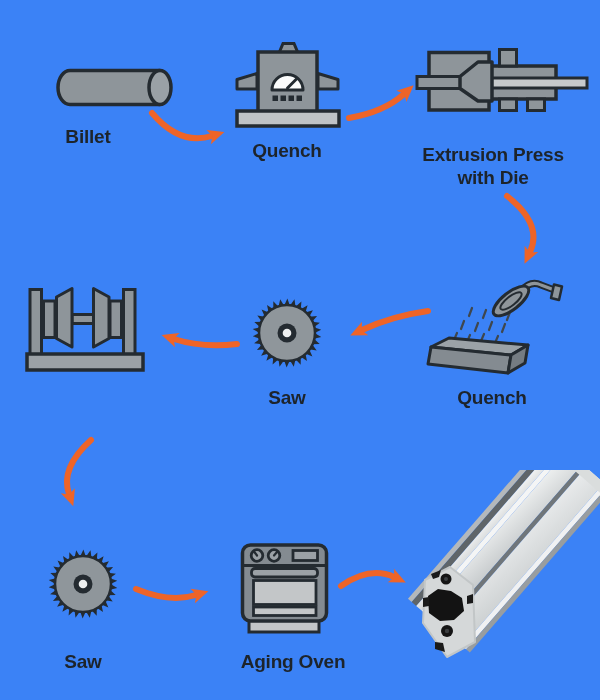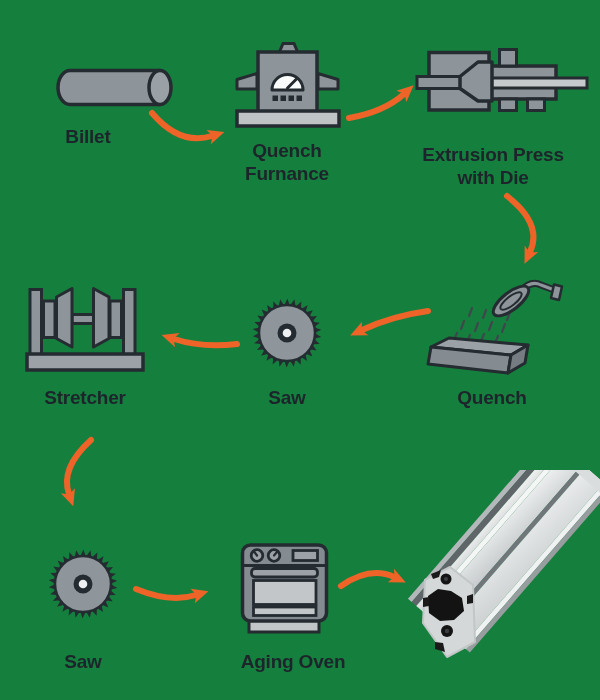--- a/index.html
+++ b/index.html
@@ -1,19 +1,19 @@
 <!DOCTYPE html>
 <html><head>
 <meta charset="utf-8">
 <style>
   html,body{margin:0;padding:0;}
   .canvas{
     position:relative;
     width:600px;height:700px;
-    background:#15803d;
+    background:#3b82f6;
     overflow:hidden;
     font-family:"Liberation Sans", sans-serif;
   }
   .layer{position:absolute;left:0;top:0;}
   .station-svg{position:absolute;overflow:visible;}
   .label{
     position:absolute;
     text-align:center;
     font-weight:700;
     font-size:19px;
@@ -185,31 +185,29 @@
       <path d="M 91,440 Q 60,468 69,494" marker-end="url(#ah)"></path>
       <path d="M 136,589 Q 170,603 196,595" marker-end="url(#ah)"></path>
       <path d="M 341,586 Q 370,566 394,577" marker-end="url(#ah)"></path>
     </g>
   </svg>
 
   <div class="label" style="left:38px;top:125px;width:100px">Billet</div>
 
   <div class="label" style="left:227px;top:139px;width:120px">
     <div>Quench</div>
-    <div>Furnance</div>
   </div>
 
   <div class="label" style="left:442px;top:386px;width:100px">Quench</div>
 
   <div class="label" style="left:413px;top:143px;width:160px">
     <div>Extrusion Press</div>
     <div>with Die</div>
   </div>
 
   <div class="label" style="left:237px;top:386px;width:100px">Saw</div>
 
-  <div class="label" style="left:25px;top:386px;width:120px">Stretcher</div>
 
   <div class="label" style="left:33px;top:650px;width:100px">Saw</div>
 
   <div class="label" style="left:233px;top:650px;width:120px">Aging Oven</div>
 
 </div>
 
 </body></html>

